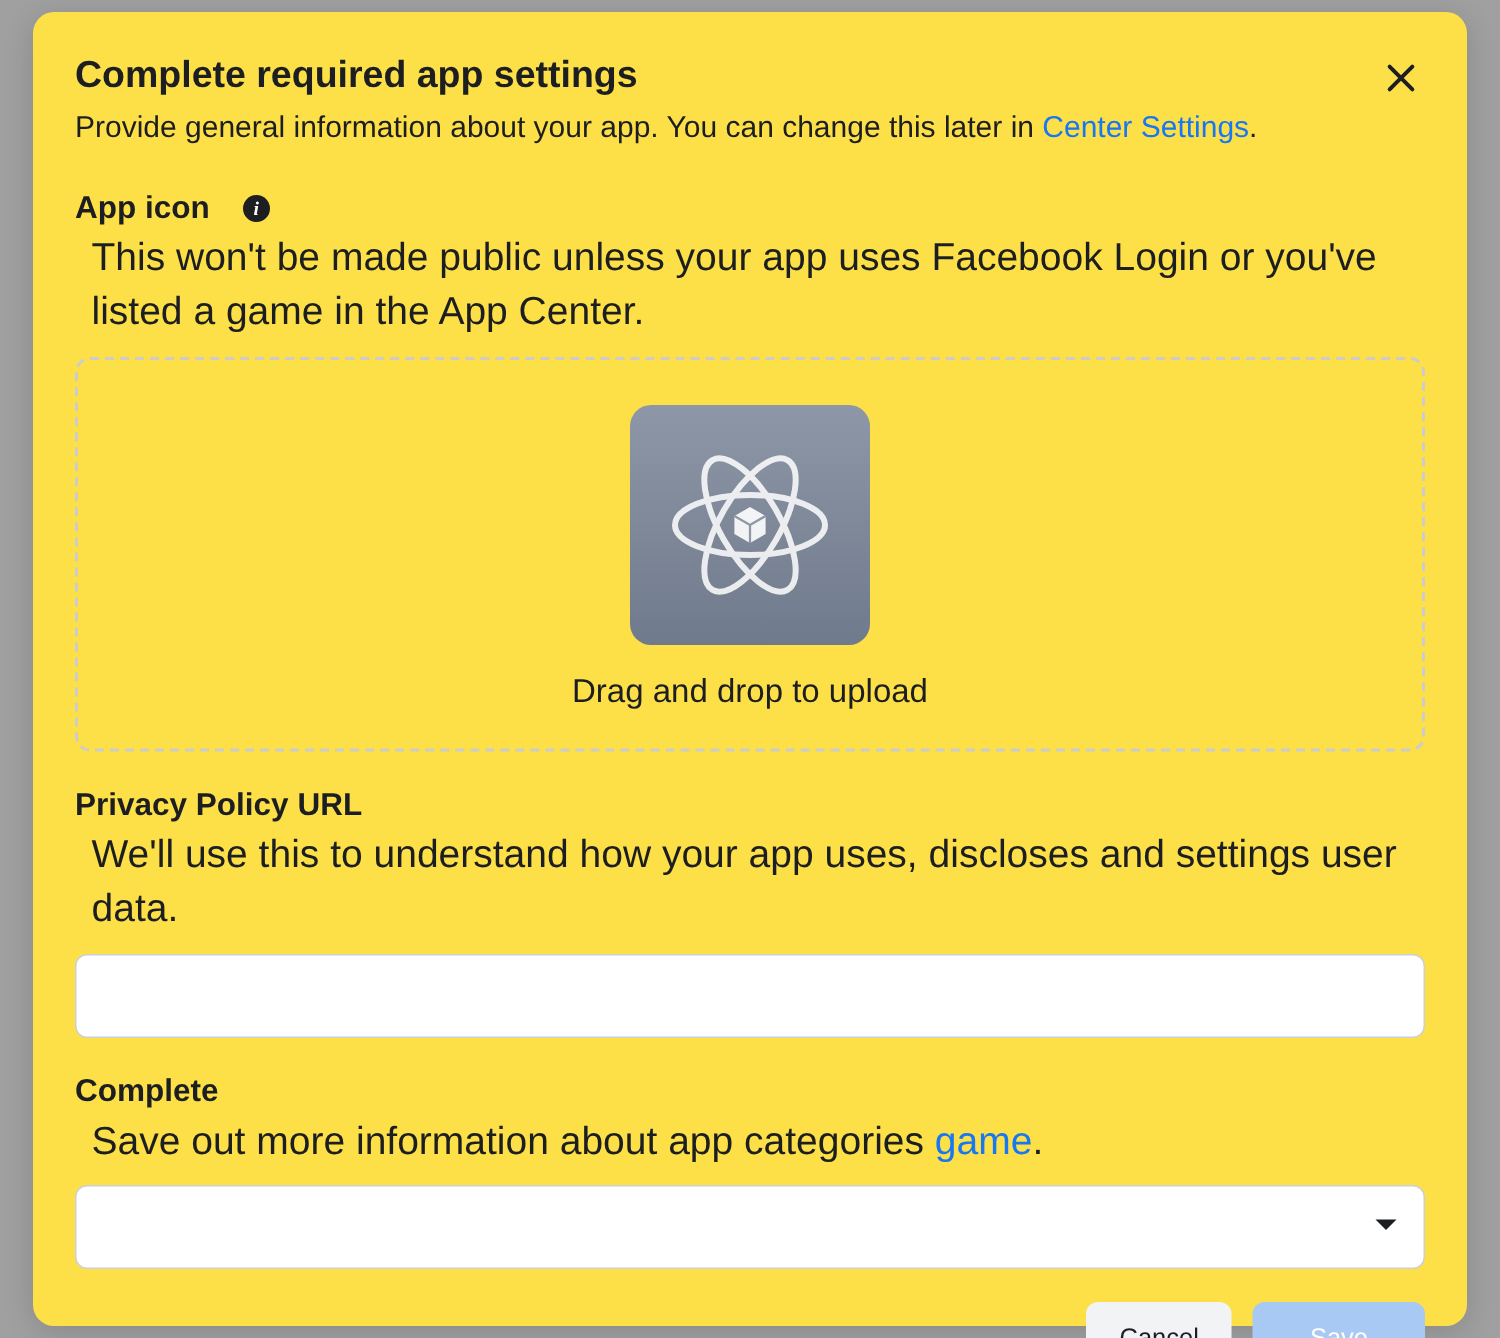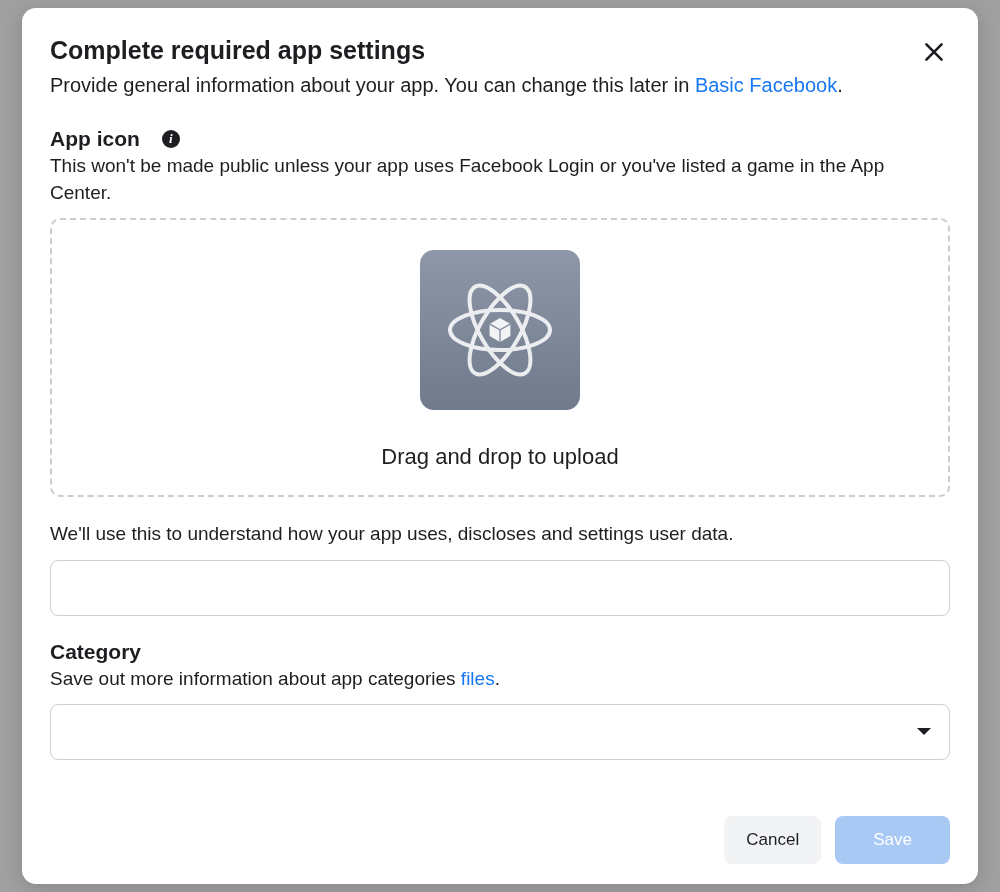--- a/index.html
+++ b/index.html
@@ -14,21 +14,21 @@
       height: 892px;
       position: relative;
       overflow: hidden;
     }
     .modal {
       position: absolute;
       top: 8px;
       left: 22px;
       right: 22px;
       bottom: 8px;
-      background: #ffffff;
+      background: #fde047;
       border-radius: 14px;
       padding: 28px 28px 20px 28px;
       box-shadow: 0 4px 20px rgba(0,0,0,0.15);
       display: flex;
       flex-direction: column;
     }
     .header {
       position: relative;
       margin-bottom: 28px;
     }
@@ -86,33 +86,34 @@
       color: #fff;
       display: inline-flex;
       align-items: center;
       justify-content: center;
       font-size: 13px;
       font-weight: 700;
       font-style: italic;
       font-family: Georgia, serif;
     }
     .section-help {
-      font-size: 19px;
+      font-size: 26px;
       color: #1c1e21;
       line-height: 1.4;
       margin-bottom: 12px;
+      margin-left: 11px;
     }
     .dropzone {
       border: 2px dashed #ccc;
       border-radius: 10px;
       padding: 30px 20px 25px 20px;
       display: flex;
       flex-direction: column;
       align-items: center;
-      gap: 24px;
+      gap: 8px;
     }
     .app-icon-tile {
       width: 160px;
       height: 160px;
       border-radius: 14px;
       background: linear-gradient(180deg, #8e97a7 0%, #6f7a8c 100%);
       display: flex;
       align-items: center;
       justify-content: center;
       margin-bottom: 10px;
@@ -189,21 +190,21 @@
     }
   </style>
 </head>
 <body>
 
 <div class="modal">
 
   <div class="header">
     <h1 class="title">Complete required app settings</h1>
     <p class="subtitle">
-      <span>Provide general information about your app. You can change this later in </span><a class="link">Basic Facebook</a><span>.</span>
+      <span>Provide general information about your app. You can change this later in </span><a class="link">Center Settings</a><span>.</span>
     </p>
     <button class="close-btn">
       <svg viewBox="0 0 24 24">
         <path d="M5 5 L19 19 M19 5 L5 19" stroke="#1c1e21" stroke-width="2.4" stroke-linecap="round" fill="none"></path>
       </svg>
     </button>
   </div>
 
   <div class="section">
     <div class="section-label-row">
@@ -224,30 +225,33 @@
             <polyline points="-10.4,-6 0,0 10.4,-6" fill="none" stroke="#8e97a7" stroke-width="1.5"></polyline>
             <line x1="0" y1="0" x2="0" y2="12" stroke="#8e97a7" stroke-width="1.5"></line>
           </g>
         </svg>
       </div>
       <div class="dropzone-text">Drag and drop to upload</div>
     </div>
   </div>
 
   <div class="section">
+    <div class="section-label-row">
+      <span class="section-label">Privacy Policy URL</span>
+    </div>
     <div class="section-help">We'll use this to understand how your app uses, discloses and settings user data.</div>
     <input type="text" class="text-input" value="" style="">
   </div>
 
   <div class="section" style="margin-bottom:12px;">
     <div class="section-label-row">
-      <span class="section-label">Category</span>
+      <span class="section-label">Complete</span>
     </div>
     <div class="section-help">
-      <span>Save out more information about app categories </span><a class="link">files</a><span>.</span>
+      <span>Save out more information about app categories </span><a class="link">game</a><span>.</span>
     </div>
     <div class="select-wrap">
       <select class="select-input">
         <option></option>
       </select>
       <span class="select-caret">
         <svg width="16" height="10" viewBox="0 0 16 10">
             <path d="M1 1 L8 8 L15 1 Z" fill="#1c1e21"></path>
           </svg>
       </span>

